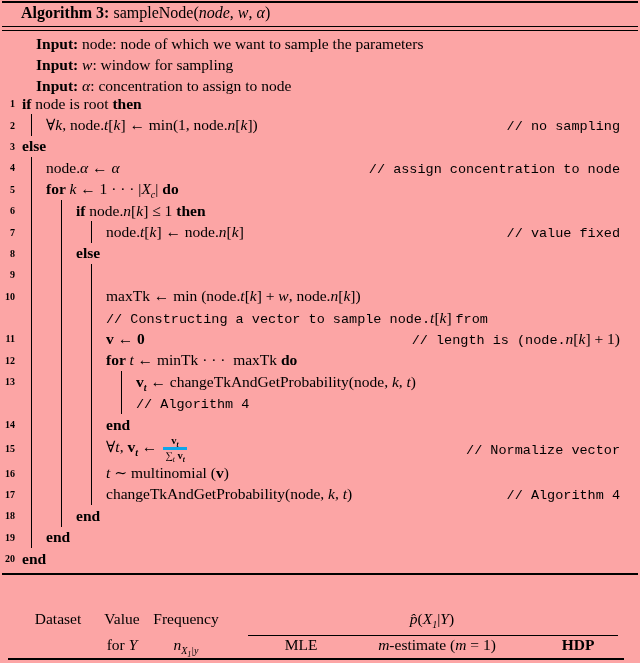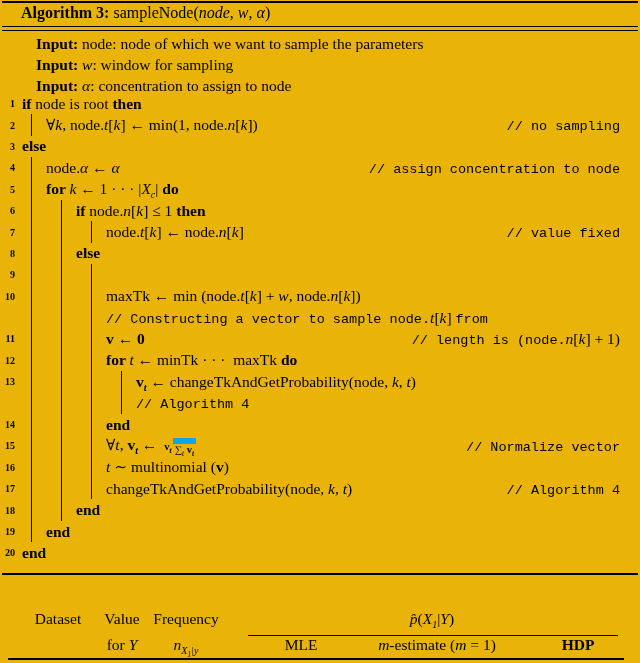--- a/index.html
+++ b/index.html
@@ -1,17 +1,17 @@
 <!DOCTYPE html>
 <html><head>
 <meta charset="utf-8">
 <style>
   html,body{margin:0;padding:0;background:#ffffff;}
   body{width:640px;height:663px;font-family:"Liberation Serif","DejaVu Serif",serif;color:#000;}
-  .page{position:relative;width:640px;height:663px;background:#eab308;overflow:hidden;}
+  .page{position:relative;width:640px;height:663px;background:#fca5a5;overflow:hidden;}
 
   
   .algo-rule-top{position:absolute;left:2px;right:2px;top:1px;border-top:2px solid #000;}
   .algo-title{position:absolute;left:21px;top:4px;font-size:16px;white-space:pre;}
   .algo-rule-mid{position:absolute;left:2px;right:2px;top:26px;height:3px;border-top:1px solid #000;border-bottom:1px solid #000;}
   .algo-inputs{position:absolute;left:0;right:0;top:33px;}
   .input-row{height:21px;display:flex;align-items:center;padding-left:36px;font-size:15.5px;white-space:pre;}
   .algo-body{position:absolute;left:0;right:0;top:93px;}
   .algo-rule-bottom{position:absolute;left:2px;right:2px;top:573px;border-top:2px solid #000;}
 
@@ -26,23 +26,23 @@
   .lcomment{margin-left:auto;white-space:pre;}
 
   .s-kw{font-weight:bold;}
   .s-rm{}
   .s-it{font-style:italic;}
   .s-bi{font-weight:bold;}
   .s-cm{font-family:"Liberation Mono","DejaVu Sans Mono",monospace;font-size:13.5px;margin-top:37px;}
   sub{font-size:10px;line-height:0;}
   sub sub{font-size:8px;}
 
-  .frac{display:inline-flex;flex-direction:row;align-items:center;font-size:10.5px;line-height:1.15;vertical-align:middle;margin:0 2px;text-align:center;}
+  .frac{display:inline-flex;flex-direction:column;align-items:center;font-size:10.5px;line-height:1.15;vertical-align:middle;margin:0 2px;text-align:center;}
   .frac .fn{padding:0 1px;}
-  .frac .fd{border-top:6px solid #0ea5e9;padding:0 2px;}
+  .frac .fd{border-top:3px solid #0ea5e9;padding:0 2px;}
   .frac sub{font-size:7.5px;}
 
   
   .stats-table{position:absolute;left:8px;top:608px;width:616px;height:55px;font-size:15.5px;}
   .tcell{position:absolute;transform:translateX(-50%);white-space:pre;}
   .trow1{top:2px;text-align:right;}
   .trow2{top:28px;}
   .t-group-rule{position:absolute;left:240px;width:370px;top:27px;border-top:1px solid #000;}
   .t-bottom-rule{position:absolute;left:0;width:616px;top:50px;border-top:2px solid #000;}
   .t-bold{font-weight:bold;}

